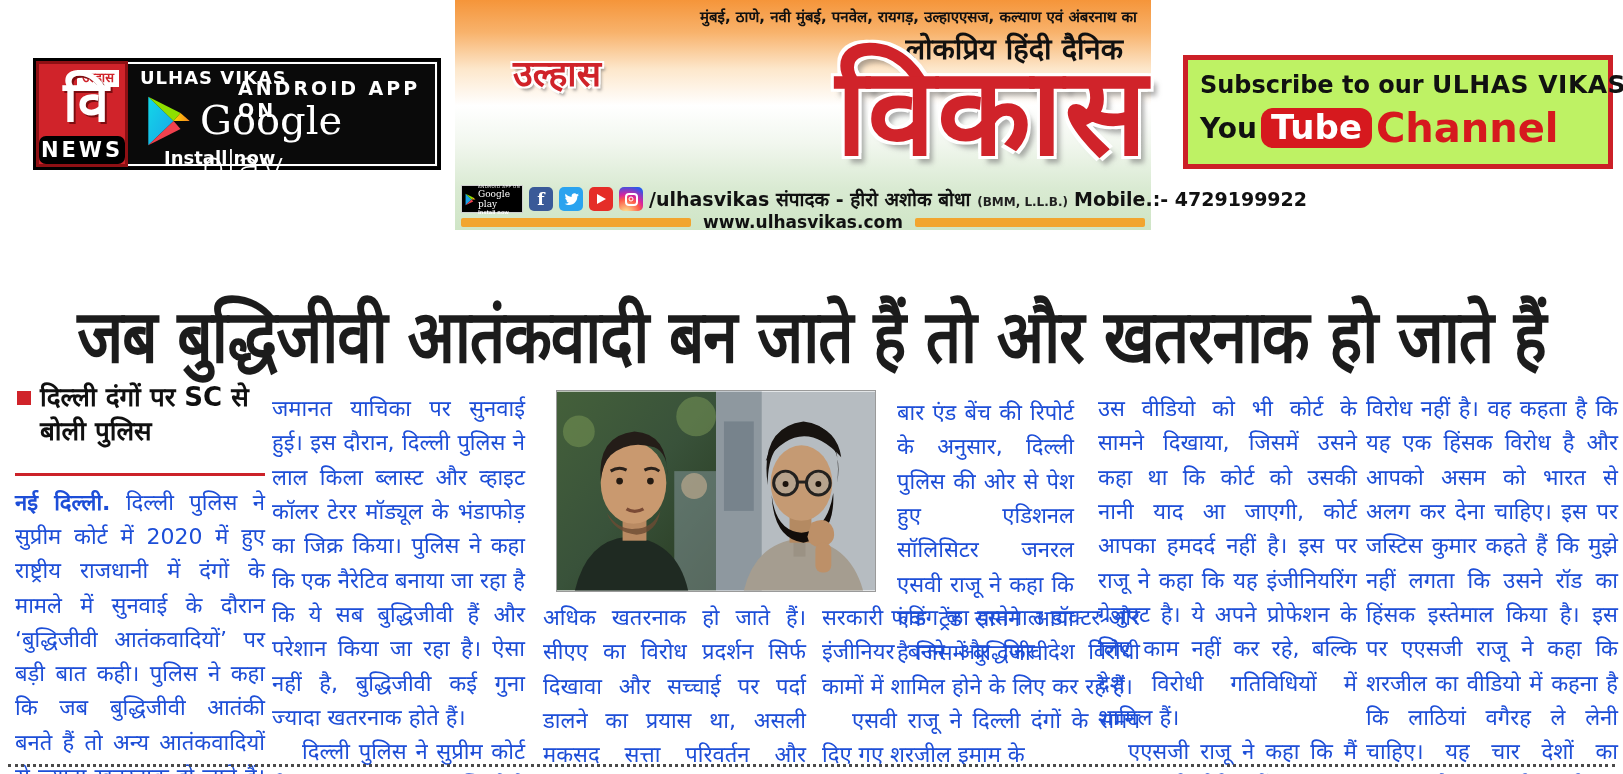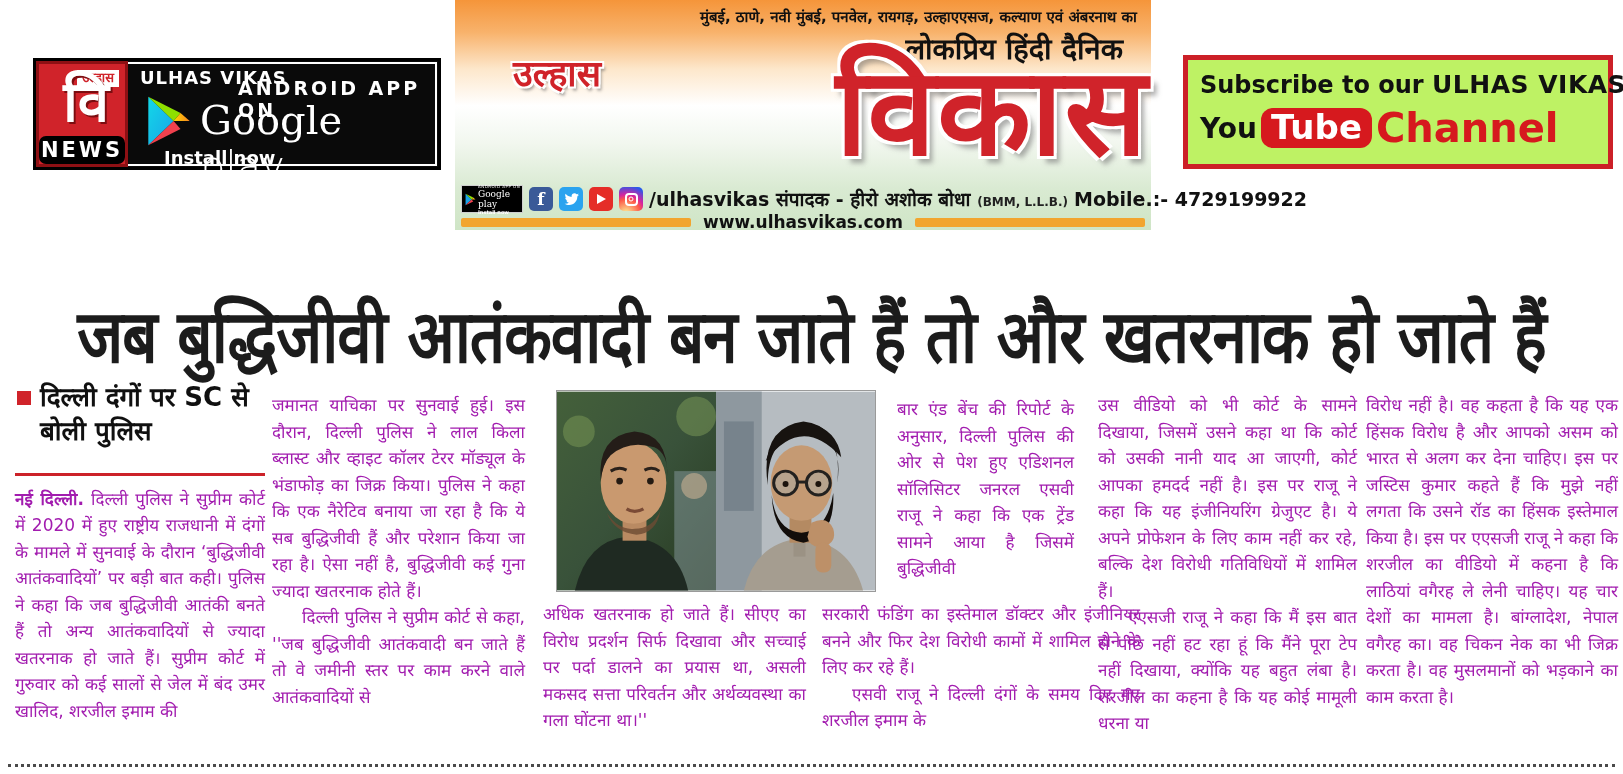--- a/index.html
+++ b/index.html
@@ -75,21 +75,21 @@
   .epaper-meta { position:absolute; left:455px; top:232px; width:696px; text-align:center; color:#161616; }
   .epaper-meta .l1 { font-size:18px; }
   .epaper-meta .l2 { font-size:18px; }
 
   
   .headline { position:absolute; left:10px; top:284px; width:1603px; text-align:center;
     font-size:62px; font-weight:bold; color:#1c1c1c; white-space:nowrap;
     transform:scaleY(1.18); transform-origin:top center; letter-spacing:-1px; }
 
   
-  .btxt { font-size:17px; line-height:1.56; text-align:justify; color:#a21caf; }
+  .btxt { font-size:22px; line-height:1.56; text-align:justify; color:#1d4ed8; }
   .indent { text-indent:30px; }
   .lead { font-weight:bold; }
   .col { position:absolute; }
   .col1 { left:15px;  top:381px; width:250px; }
   .col2 { left:272px; top:392px; width:253px; }
   .col3 { left:543px; top:601px; width:263px; }
   .col4a { left:897px; top:396px; width:177px; }
   .col4b { left:822px; top:601px; width:318px; }
   .col5 { left:1098px; top:392px; width:259px; }
   .col6 { left:1366px; top:392px; width:252px; }

